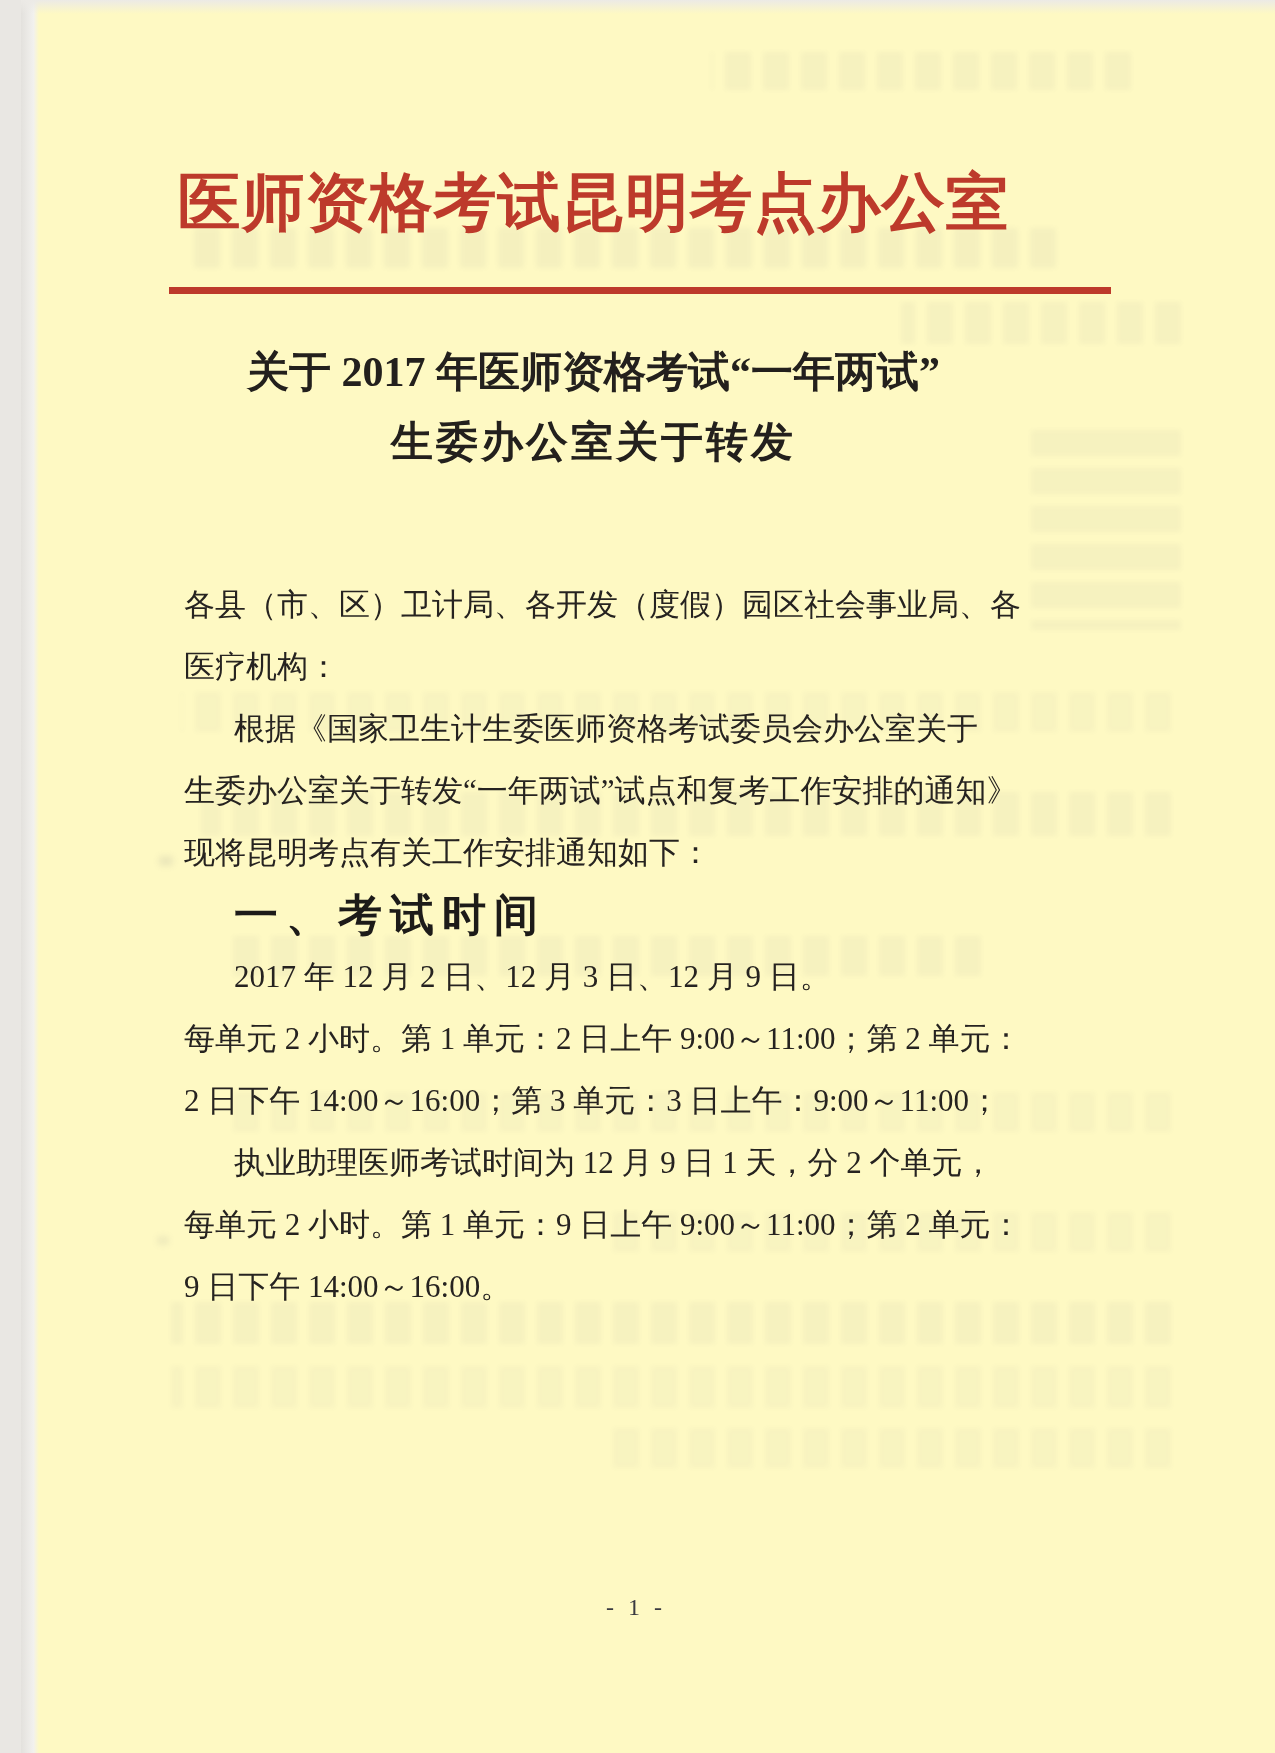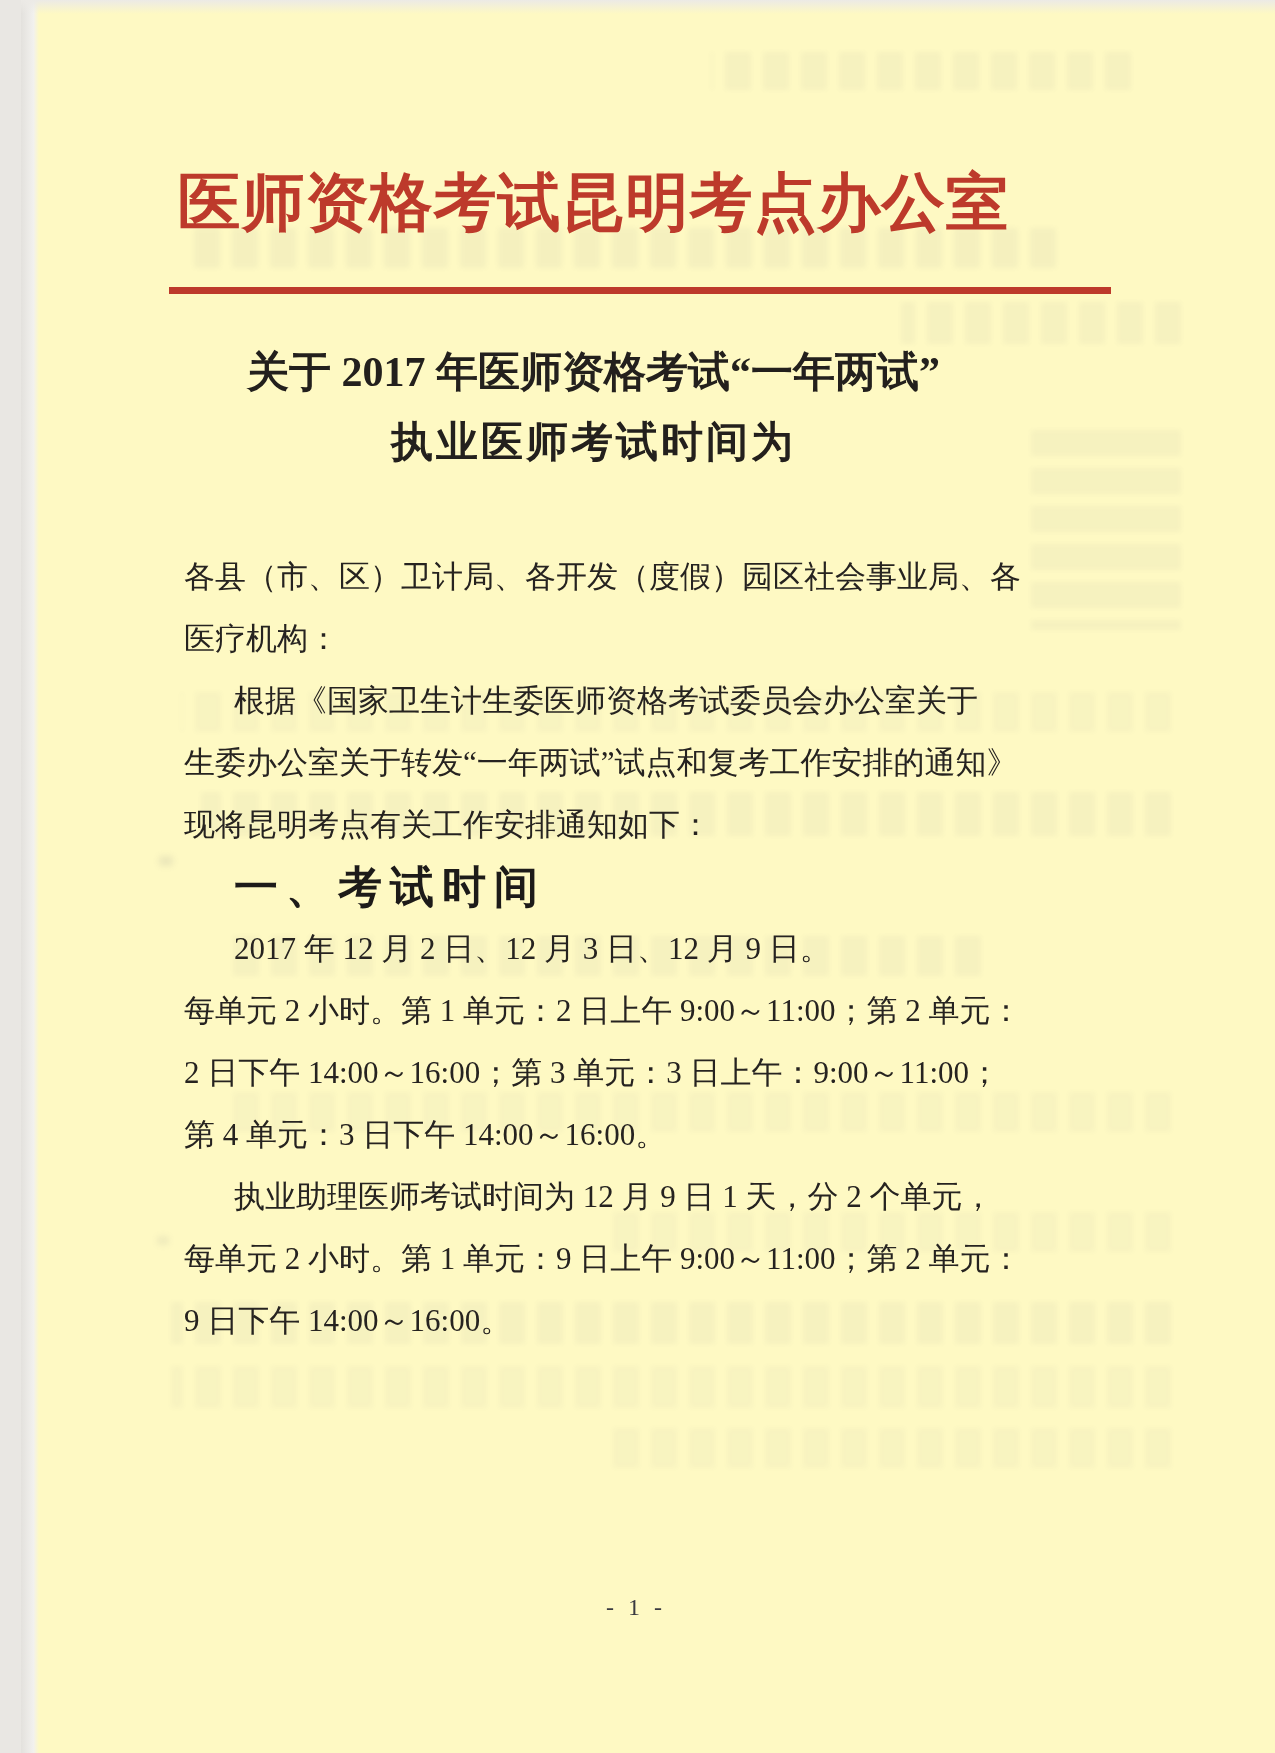--- a/index.html
+++ b/index.html
@@ -43,21 +43,21 @@
     position: absolute;
     left: 155px; width: 835px; height: 58px;
     font-size: 42px; font-weight: bold;
     text-align: center; color: #23201d;
     white-space: nowrap;
   }
   #title1 { top: 344px; text-align: center; }
   #title2 { top: 414px; letter-spacing: 3px; }
   .body-lines {
     position: absolute;
-    left: 163px; top: 546px; width: 845px;
+    left: 163px; top: 574px; width: 845px;
     font-size: 31px; line-height: 62px;
     color: #262320;
     white-space: nowrap;
   }
   .bline { height: 62px; }
   .bline.indent { padding-left: 50px; }
   .bline.heading {
     font-family: "Liberation Sans", "DejaVu Sans", sans-serif;
     font-weight: bold; letter-spacing: 8px; font-size: 44px;
     color: #1d1b19;
@@ -107,33 +107,32 @@
   <div class="bleed" style="left:150px; top:1366px; width:1000px; height:42px; opacity:.04;"></div>
   <div class="bleed" style="left:590px; top:1428px; width:560px; height:40px; opacity:.04;"></div>
   <div class="smudge" style="left:138px; top:856px; width:14px; height:10px; opacity:.25;"></div>
   <div class="smudge" style="left:136px; top:1236px; width:12px; height:9px; opacity:.2;"></div>
 
   <div class="doc-header">医师资格考试昆明考点办公室</div>
 
   <div class="red-rule"></div>
 
   <div class="title-line" id="title1">关于 2017 年医师资格考试“一年两试”</div>
-  <div class="title-line" id="title2">执业医师考试时间为</div>
+  <div class="title-line" id="title2">生委办公室关于转发</div>
 
   <div class="body-lines">
       <div class="bline">各县（市、区）卫计局、各开发（度假）园区社会事业局、各</div>
       <div class="bline">医疗机构：</div>
       <div class="bline indent">根据《国家卫生计生委医师资格考试委员会办公室关于</div>
       <div class="bline">生委办公室关于转发“一年两试”试点和复考工作安排的通知》</div>
       <div class="bline">现将昆明考点有关工作安排通知如下：</div>
       <div class="bline indent heading">一、考试时间</div>
       <div class="bline indent">2017 年 12 月 2 日、12 月 3 日、12 月 9 日。</div>
       <div class="bline">每单元 2 小时。第 1 单元：2 日上午 9:00～11:00；第 2 单元：</div>
       <div class="bline">2 日下午 14:00～16:00；第 3 单元：3 日上午：9:00～11:00；</div>
-      <div class="bline">第 4 单元：3 日下午 14:00～16:00。</div>
       <div class="bline indent">执业助理医师考试时间为 12 月 9 日 1 天，分 2 个单元，</div>
       <div class="bline">每单元 2 小时。第 1 单元：9 日上午 9:00～11:00；第 2 单元：</div>
       <div class="bline">9 日下午 14:00～16:00。</div>
     </div>
 
   <div class="page-number">- 1 -</div>
 
 </div>
 
 </body></html>

